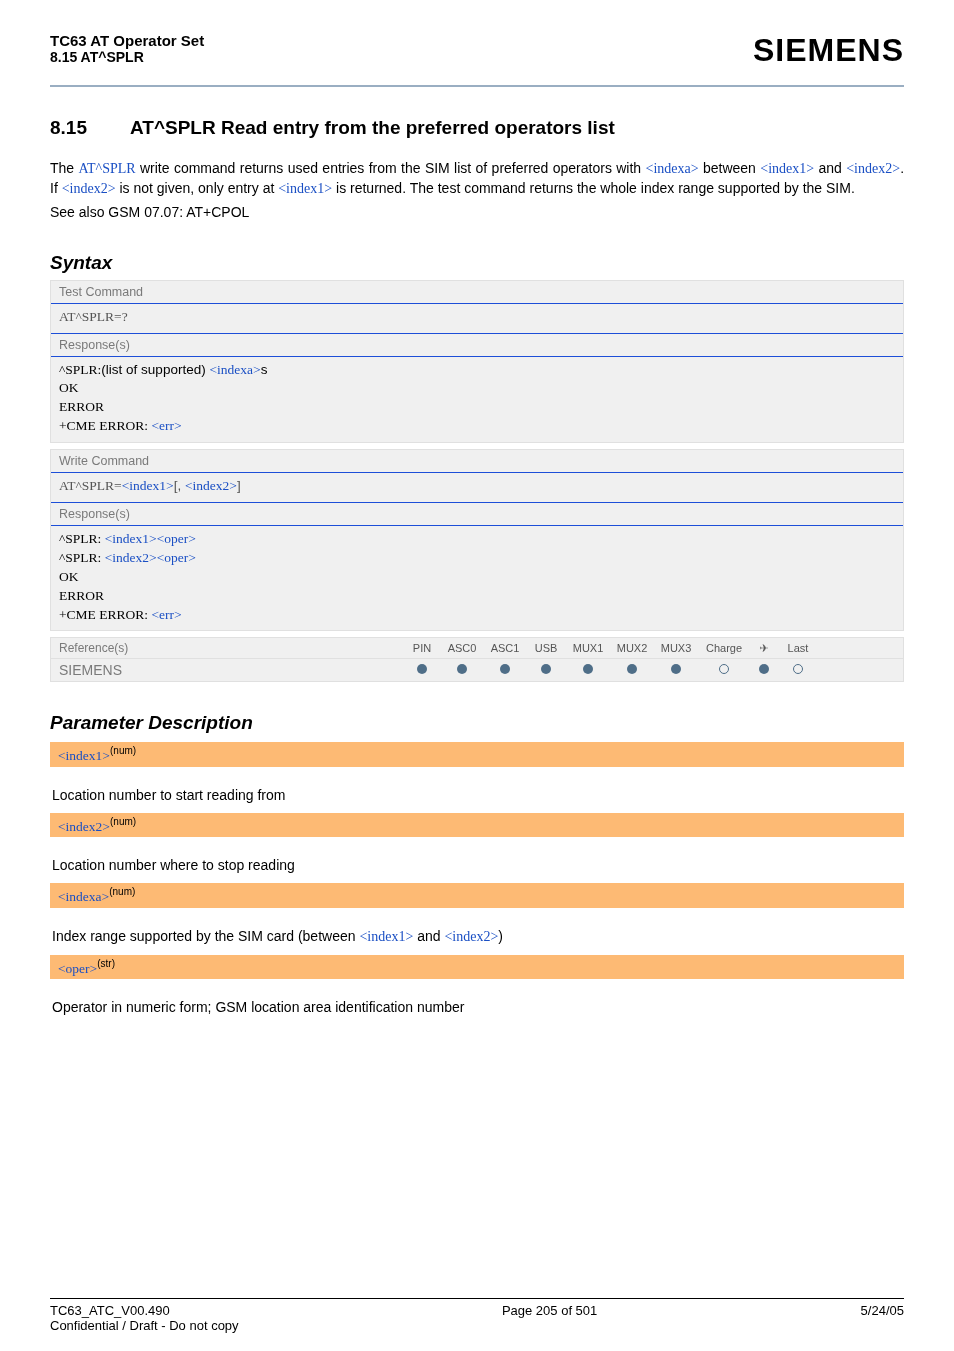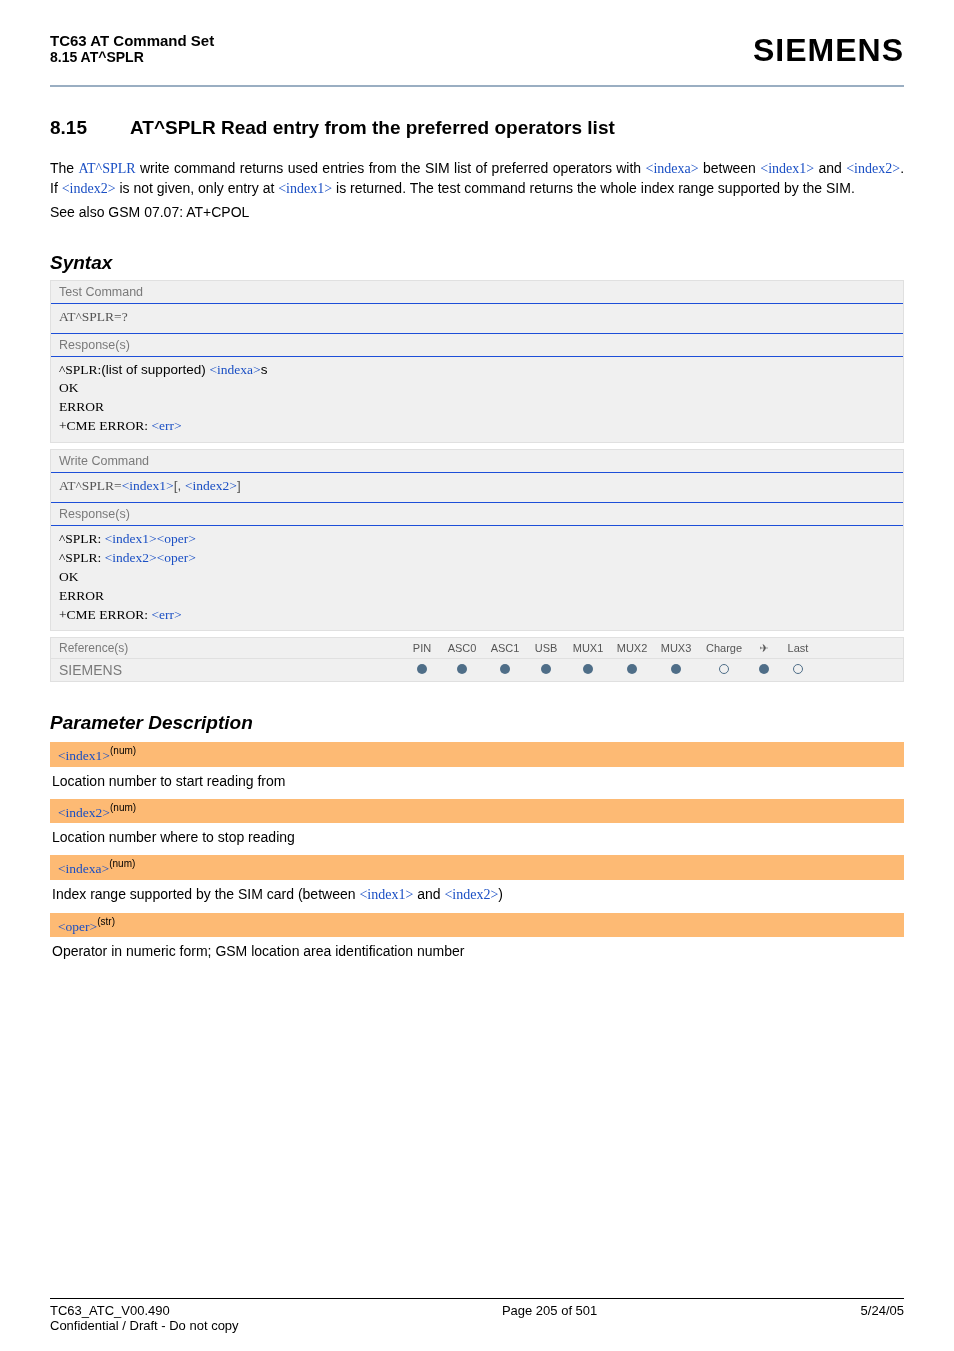--- a/index.html
+++ b/index.html
@@ -76,38 +76,38 @@
   .dot { width:10px; height:10px; border-radius:50%; background:#4f6e88; display:inline-block; }
   .dot.hollow { background:transparent; border:1.5px solid #4f6e88; box-sizing:border-box; }
   .plane { font-size: 13px; color:#4f6e88; }
   .siemens-ref { color:#1a4fc4; font-size:14px; }
   .param-box {
     background:#fdba74;
     padding:3px 8px;
     margin-top:8px;
     font-size:13.5px;
   }
-  .param-desc { font-size:14px; padding:6px 2px 2px 2px; }
+  .param-desc { font-size:14px; padding:20px 2px 2px 2px; }
   sup { font-size: 10px; }
   .footer {
     position: absolute;
     bottom: 18px;
     left: 50px;
     right: 50px;
   }
   .footer hr { border:none; border-top:1px solid #000; margin-bottom:4px; }
   .footer-row { display:flex; justify-content:space-between; font-size:13px; }
 </style>
 </head>
 <body>
 
 <div class="page">
   <div class="header">
     <div class="header-left">
-      <div>TC63 AT Command Set</div>
+      <div>TC63 AT Operator Set</div>
       <div class="line2">8.15 AT^SPLR</div>
     </div>
     <div class="brand">SIEMENS</div>
   </div>
   <hr class="hdr-rule">
 
   <div class="section-title">
     <span class="num">8.15</span><span>AT^SPLR   Read entry from the preferred operators list</span>
   </div>
 

